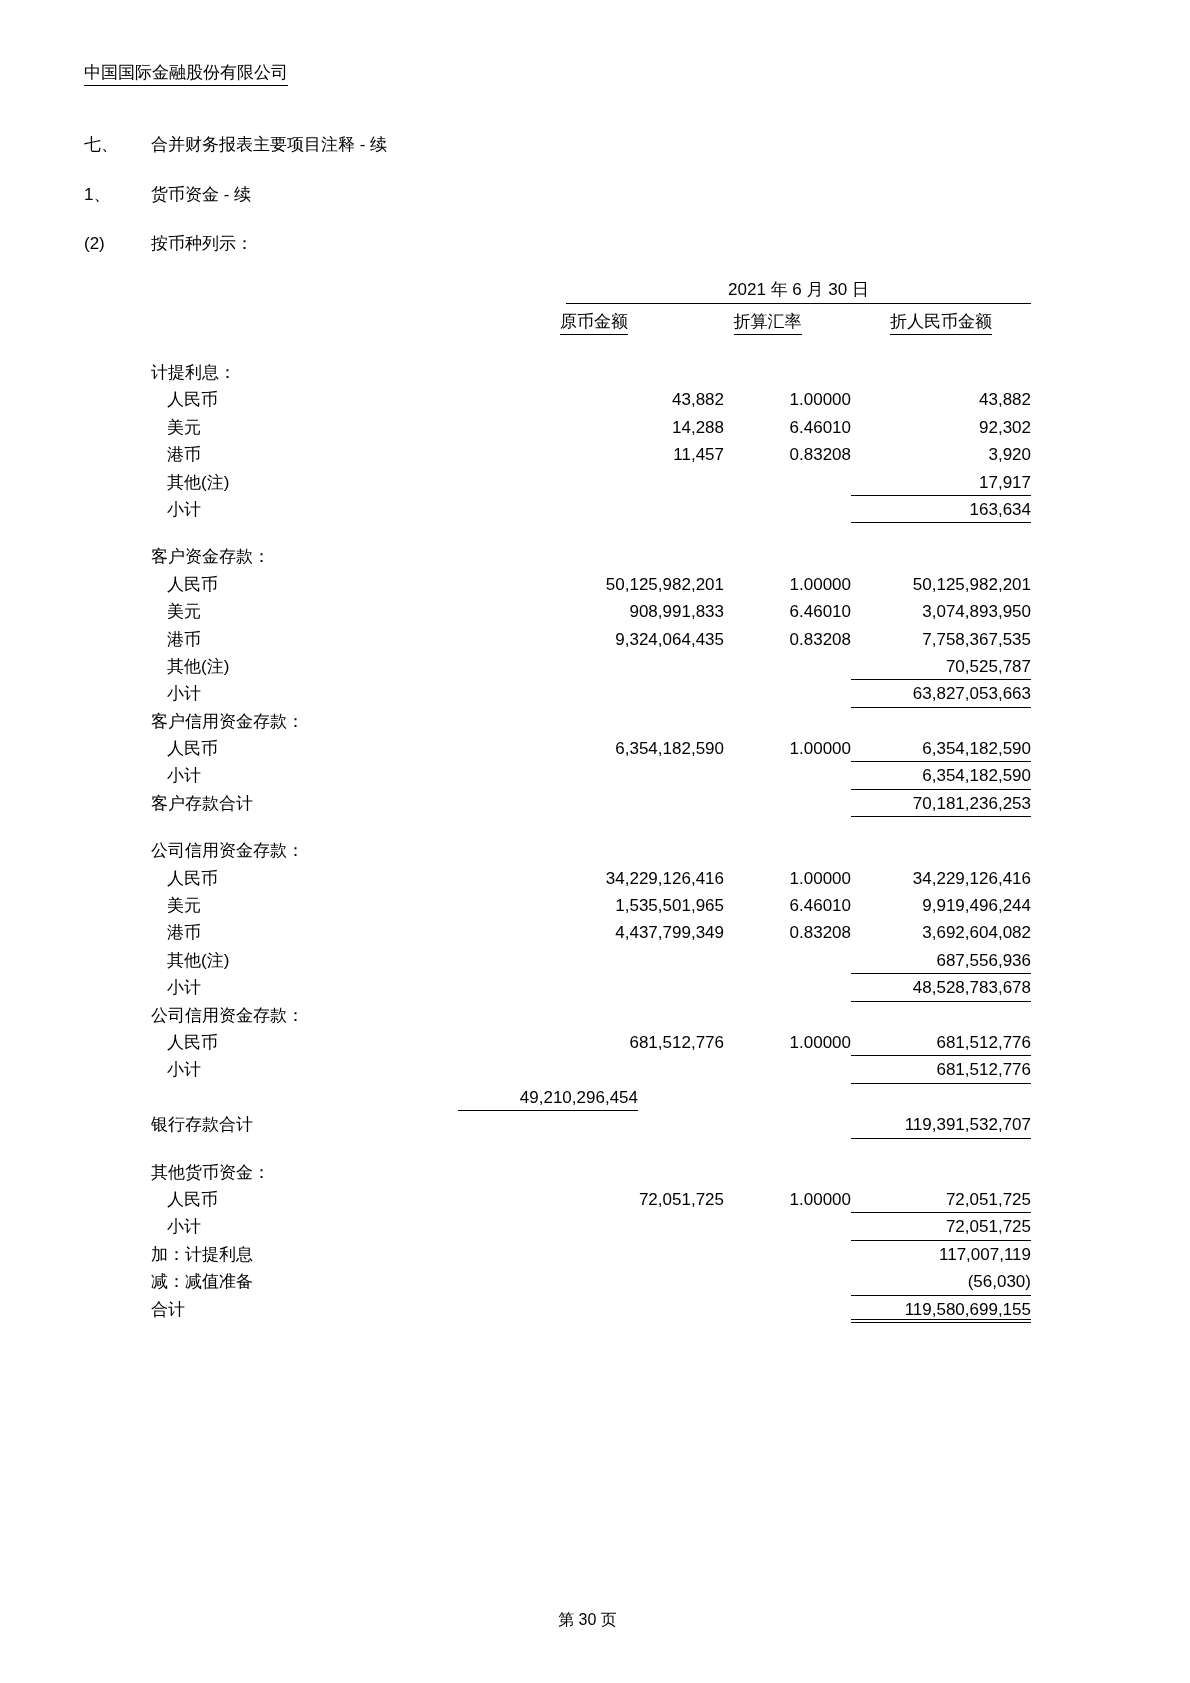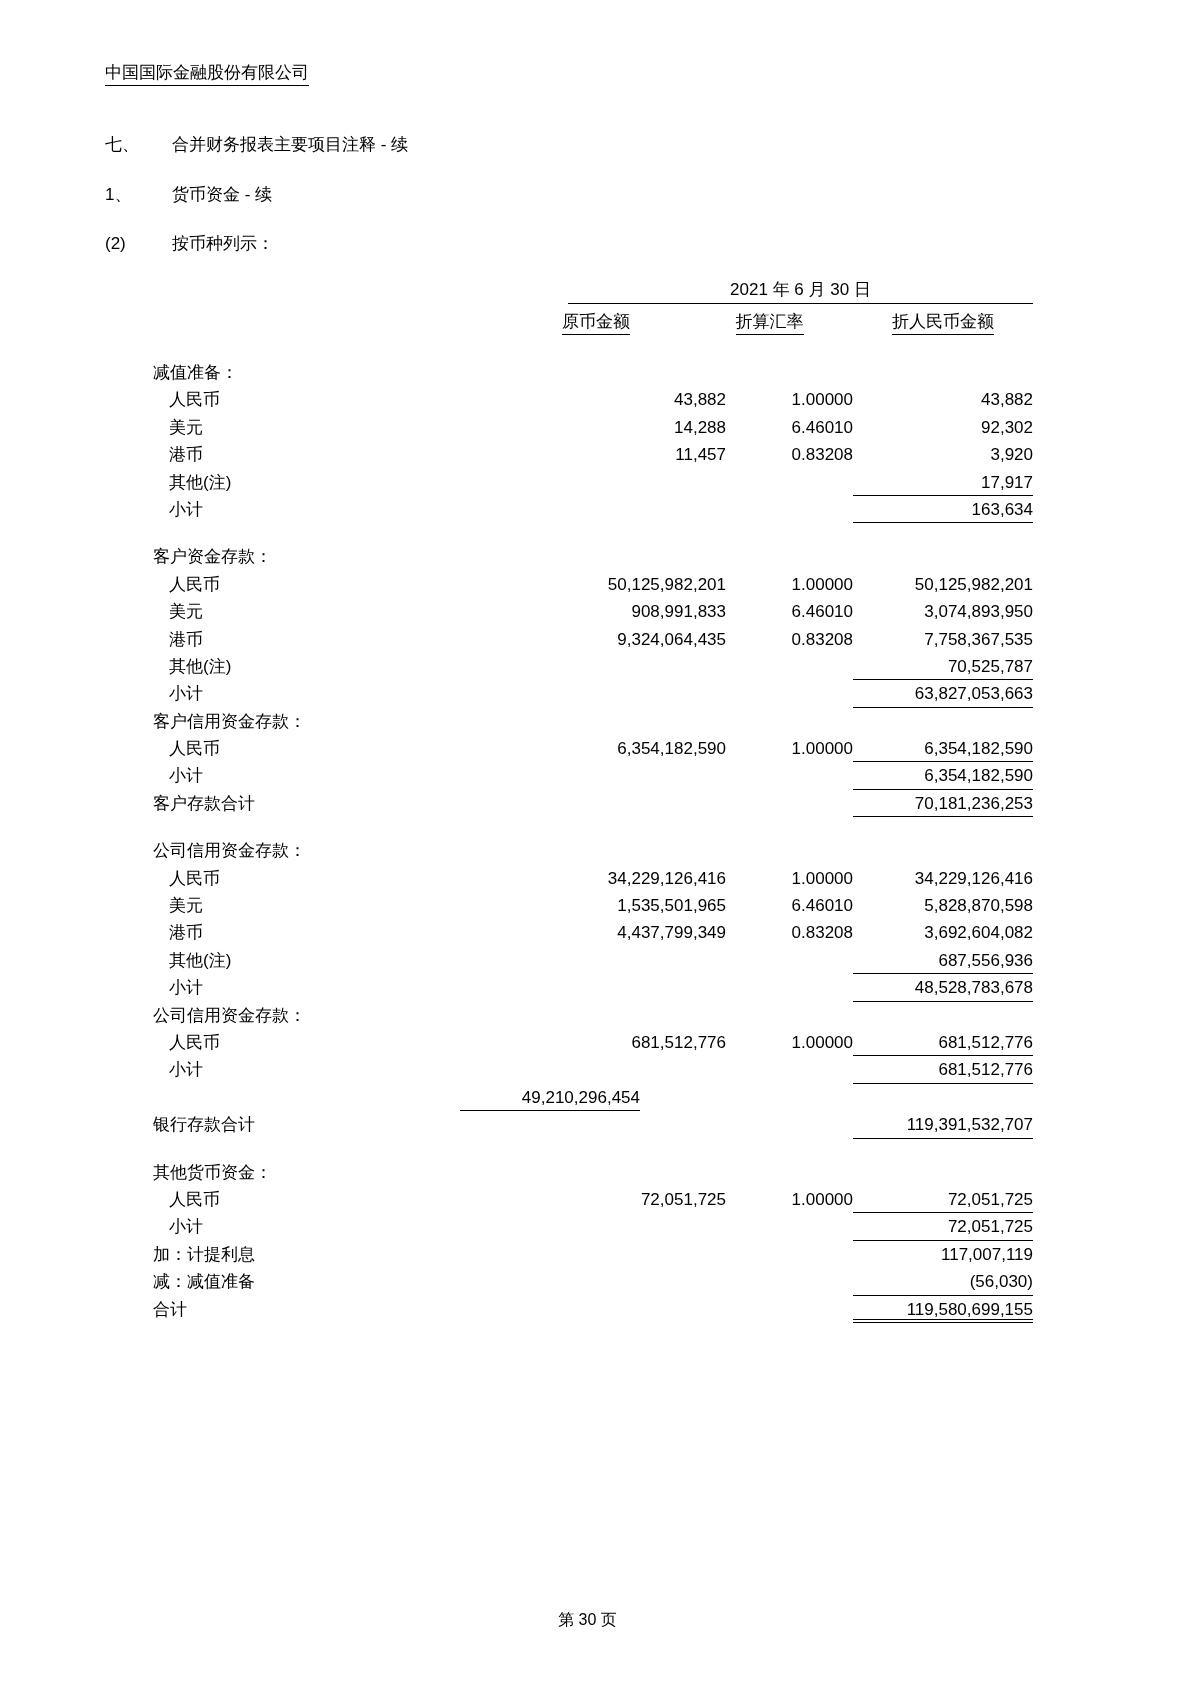--- a/index.html
+++ b/index.html
@@ -1,30 +1,30 @@
 <!DOCTYPE html>
 <html><head>
 <meta charset="utf-8">
 <style>
   * { margin:0; padding:0; box-sizing:border-box; }
   html, body { background:#ffffff; }
   .page {
     width:1190px; height:1683px; position:relative; background:#ffffff;
     color:#000; font-family:"Liberation Sans","DejaVu Sans",sans-serif;
-    padding:62px 150px 0 105px; overflow:hidden;
+    padding:62px 150px 0 84px; overflow:hidden;
   }
   .u { display:inline-block; border-bottom:1px solid #000; padding-bottom:1px; }
   .company { font-size:17px; line-height:22px; }
   .heading { font-size:17px; line-height:22px; display:flex; }
   .h-num { width:67px; flex:none; }
   .heading.h1 { margin-top:48px; }
   .heading.h2 { margin-top:28px; }
   .heading.h3 { margin-top:27px; }
 
-  .fin-table { margin-left:48px; width:880px; margin-top:22px; font-size:17px; }
+  .fin-table { margin-left:67px; width:880px; margin-top:22px; font-size:17px; }
   .date-row .date-span {
     margin-left:415px; width:465px; text-align:center;
     line-height:26px; border-bottom:1.5px solid #000;
   }
   .cols-row { display:flex; height:31px; align-items:flex-end;gap:20px; }
   .c-label  { flex:1; text-align:left; white-space:nowrap; overflow:hidden; }
   .c-amount { width:180px; flex:none; text-align:right; }
   .c-rate   { width:127px; flex:none; text-align:right; }
   .c-cny    { width:180px; flex:none; text-align:right; }
   .cols-row .c-amount, .cols-row .c-rate, .cols-row .c-cny { text-align:center; }
@@ -71,21 +71,21 @@
       <div class="date-span">2021 年 6 月 30 日</div>
     </div>
     <div class="cols-row">
       <div class="c-label"></div>
       <div class="c-amount"><span class="col-h">原币金额</span></div>
       <div class="c-rate"><span class="col-h">折算汇率</span></div>
       <div class="c-cny"><span class="col-h">折人民币金额</span></div>
     </div>
     <div id="table-body">
         <div class="row">
-          <div class="c-label">减值准备：</div>
+          <div class="c-label">计提利息：</div>
           <div class="c-amount"></div>
           <div class="c-rate"></div>
           <div class="c-cny"></div>
         </div>
         <div class="row">
           <div class="c-label indent">人民币</div>
           <div class="c-amount">43,882</div>
           <div class="c-rate">1.00000</div>
           <div class="c-cny">43,882</div>
         </div>
@@ -184,21 +184,21 @@
         <div class="row">
           <div class="c-label indent">人民币</div>
           <div class="c-amount">34,229,126,416</div>
           <div class="c-rate">1.00000</div>
           <div class="c-cny">34,229,126,416</div>
         </div>
         <div class="row">
           <div class="c-label indent">美元</div>
           <div class="c-amount">1,535,501,965</div>
           <div class="c-rate">6.46010</div>
-          <div class="c-cny">5,828,870,598</div>
+          <div class="c-cny">9,919,496,244</div>
         </div>
         <div class="row">
           <div class="c-label indent">港币</div>
           <div class="c-amount">4,437,799,349</div>
           <div class="c-rate">0.83208</div>
           <div class="c-cny">3,692,604,082</div>
         </div>
         <div class="row">
           <div class="c-label indent">其他(注)</div>
           <div class="c-amount"></div>

